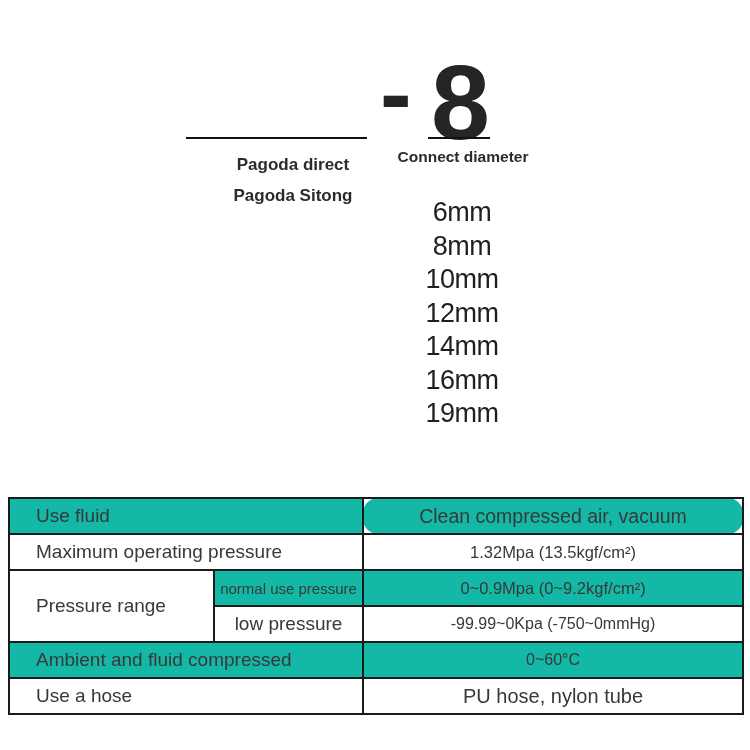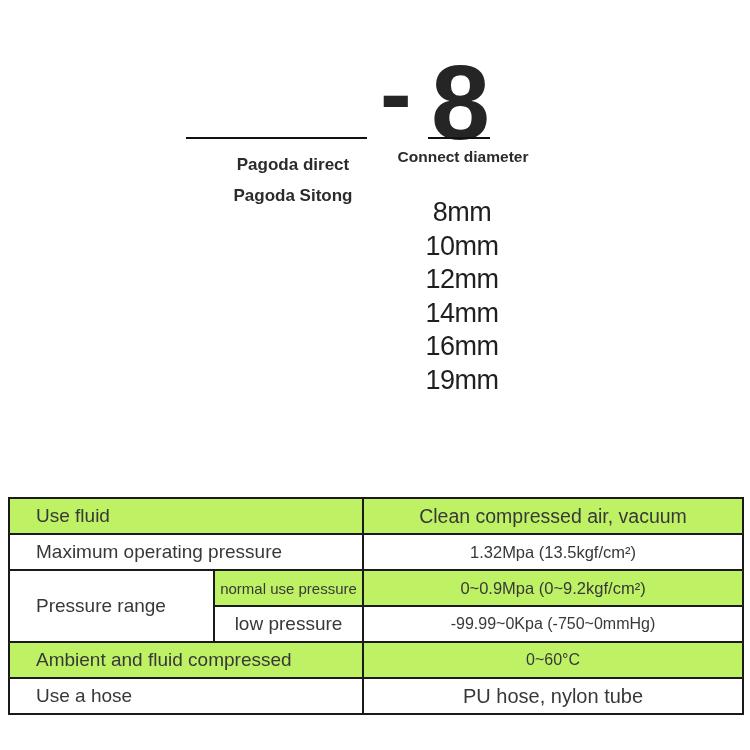--- a/index.html
+++ b/index.html
@@ -88,54 +88,55 @@
     table-layout: fixed;
   }
   table.spec td {
     border: 2px solid #1a1a1a;
     height: 36px;
     vertical-align: middle;
     color: #383838;
     overflow: hidden;
     white-space: nowrap;
   }
-  td.shaded { background: #bef264; }
+  td.shaded { background: #14b8a6; }
   td.lbl {
     text-align: left;
     padding-left: 26px;
     font-size: 19px;
   }
   td.sub-small {
     text-align: center;
     font-size: 15px;
   }
   td.sub {
     text-align: center;
     font-size: 19px;
   }
-  td.val    { text-align: center; font-size: 19.5px; color: #333333; }
+  td.val    { text-align: center; font-size: 19.5px; color: #333333; border-radius: 15px; }
   td.val-sm { text-align: center; font-size: 16px;  color: #2e2e2e; }
 </style>
 </head>
 <body>
 
 <div class="canvas">
 
   <span class="dash">-</span>
   <span class="big-number">8</span>
   <div class="type-underline"></div>
   <div class="number-underline"></div>
   <div class="diameter-label">Connect diameter</div>
 
   <ul class="fitting-types">
     <li>Pagoda direct</li>
     <li>Pagoda Sitong</li>
   </ul>
 
   <ul class="diameters">
+    <li>6mm</li>
     <li>8mm</li>
     <li>10mm</li>
     <li>12mm</li>
     <li>14mm</li>
     <li>16mm</li>
     <li>19mm</li>
   </ul>
 
   <table class="spec">
     <colgroup>

